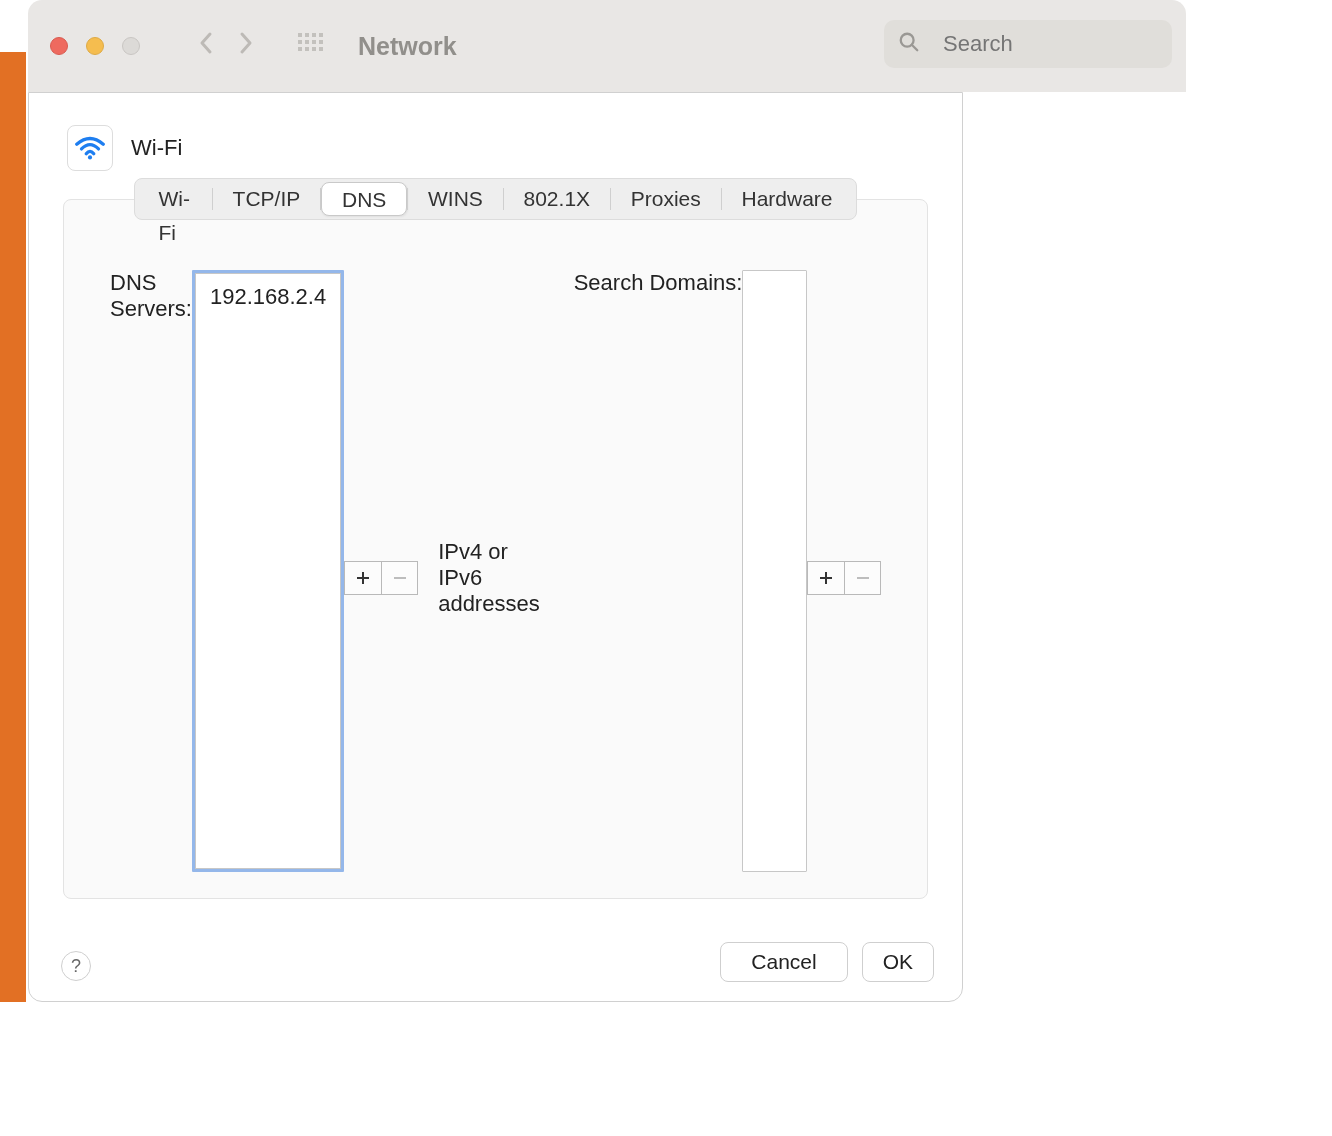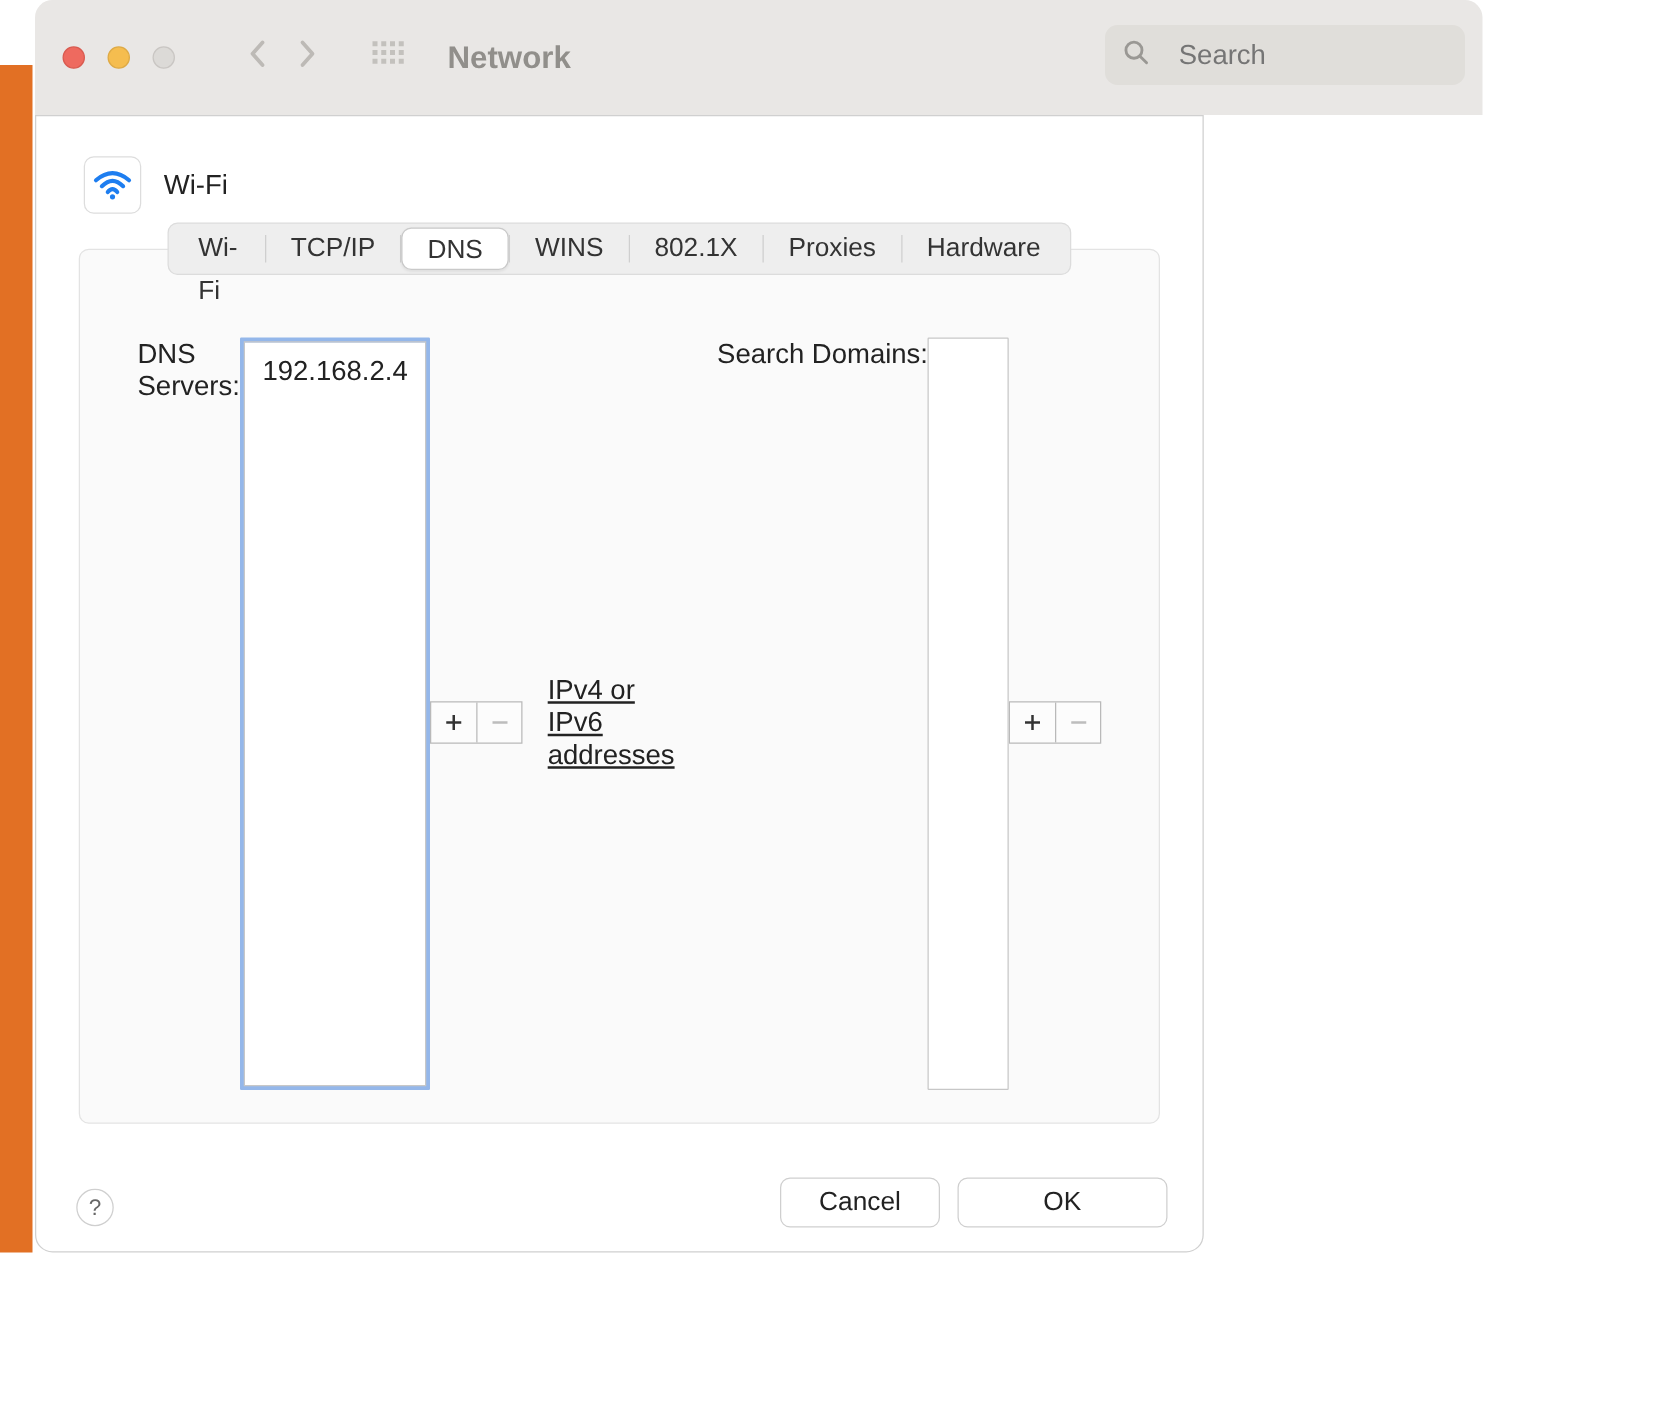--- a/index.html
+++ b/index.html
@@ -142,42 +142,42 @@
       display:flex; align-items:center; gap:20px;
       margin-top: 14px;
     }
     .pm-group {
       display:flex; border:1px solid #b9b9b9; height:34px;
       background:#fcfcfc;
     }
     .pm-btn { width:36px; display:flex; align-items:center; justify-content:center; cursor:default; }
     .pm-btn + .pm-btn { border-left:1px solid #b9b9b9; }
     .pm-btn.disabled { color:#bdbdbd; }
-    .hint { font-size: 22px; color:#222;text-decoration:underline; }
+    .hint { font-size: 22px; color:#222; }
     .footer {
       position:absolute; left:0; right:0; bottom:0;
       height: 78px;
       display:flex; align-items:center; padding: 0 28px;
       gap: 14px;
       justify-content: flex-end;
     }
     .help-btn {
       width:30px; height:30px; border:1px solid #cfcfcf; border-radius:50%;
       display:flex; align-items:center; justify-content:center;
       color:#666; font-size:18px;
       position:absolute; left: 32px; bottom: 20px;
       background:#fff;
     }
     .btn {
       height: 40px; padding: 16px 30px;
       background:#fff; border:1px solid #cfcfcf; border-radius: 8px;
       font-size: 21px; color:#222;
       display:flex; align-items:center; cursor:default;
     }
-    .btn.ok { padding: 0 68px; }
+    .btn.ok { padding: 0 20px; }
   </style>
 </head>
 <body>
 
 <div class="orange-strip"></div>
 <div class="window-bg"></div>
 
 <div class="titlebar">
   <div class="traffic">
     <div class="dot red"></div>

